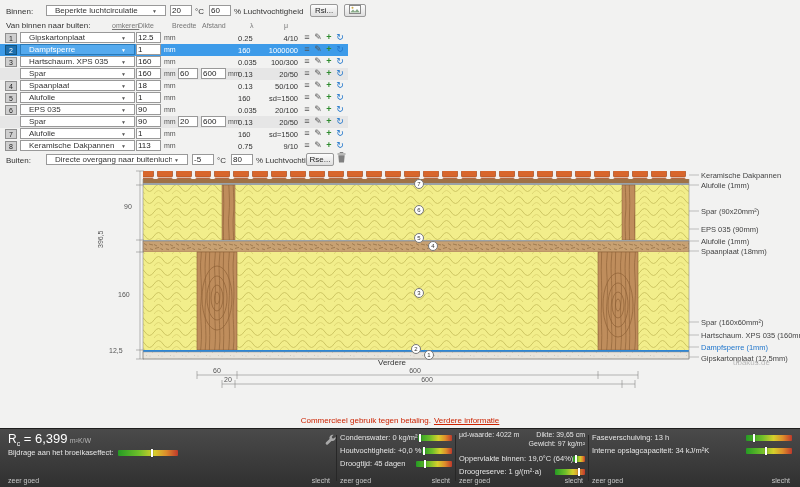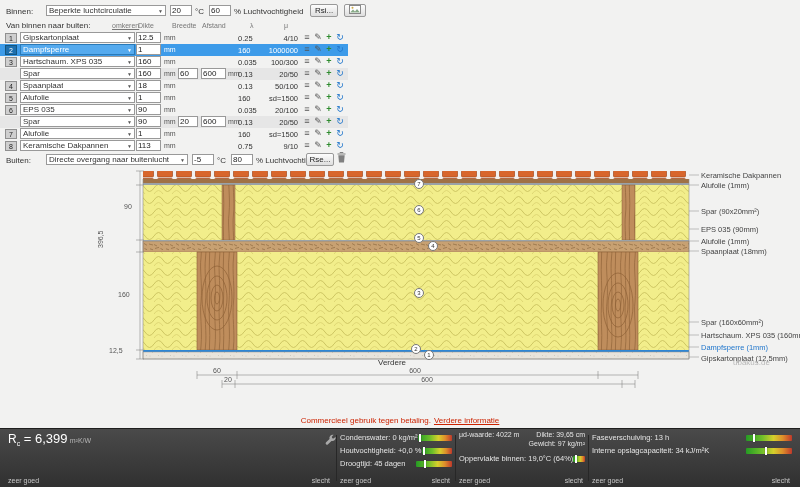--- a/index.html
+++ b/index.html
@@ -2,21 +2,21 @@
 <html><head>
 <meta charset="utf-8">
 <style>
 *{margin:0;padding:0;box-sizing:border-box}
 html,body{width:800px;height:487px}
 body{position:relative;overflow:hidden;background:#f2f2f1;font-family:"Liberation Sans","DejaVu Sans",sans-serif;font-size:8px;color:#333}
 
 .lbl{position:absolute;font-size:8px;color:#333;white-space:nowrap}
 .tiny{font-size:7px;color:#777}
 .inp{position:absolute;height:11px;font-size:8px;border:1px solid #999;background:#fff;padding:0 1px;font-family:inherit;color:#222}
-.msel{position:absolute;height:11px;border:1px solid #999;background:#fff;display:flex;justify-content:space-between;align-items:center;padding:0 2px;cursor:default;overflow:hidden}
+.msel{position:absolute;height:11px;border:1px solid #999;background:#fff;display:flex;justify-content:space-between;align-items:center;padding:0 8px;cursor:default;overflow:hidden}
 .mseltxt{white-space:nowrap;overflow:hidden;font-size:8px}
 .arr{font-size:5px;color:#555;margin-left:2px}
 .btn{position:absolute;height:13px;font-size:8px;background:linear-gradient(#fdfdfd,#dedede);border:1px solid #999;border-radius:2px;text-align:center;line-height:11px;cursor:pointer;color:#222}
 .lrow{position:absolute;left:0;width:348px;height:12px}
 .lrow.subrow{background:#e6e6e6}
 .lrow.selrow{background:#3d9be9}
 .badge{position:absolute;left:5px;top:1px;width:12px;height:10px;line-height:10px;text-align:center;font-size:7px;background:#cfcfcf;border:1px solid #909090;color:#222}
 .selrow .badge{background:#1d6fae;border-color:#14557f;color:#fff}
 .lrow .msel{left:20px;top:0;width:115px}
 .selrow .msel{background:#55aaee;border-color:#2a7ab8}
@@ -379,20 +379,26 @@
 
 <div class="results">
   <div class="rcol" style="left:8px;width:324px">
     <div class="rcline">
       <span class="rcR">R</span><sub class="rcsub">c</sub><span class="rcV"> = 6,399</span> <span class="rcU">m²K/W</span>
       <span class="wrench"><svg width="13" height="13" viewBox="0 0 16 16">
             <path fill="#a9a9a9" d="M14.2 4.7a4 4 0 0 1-5 5L5 13.9a1.7 1.7 0 1 1-2.4-2.4L6.8 7.3a4 4 0 0 1 5-5L9.6 4.5l.5 1.9 1.9.5z"></path>
           </svg></span>
     </div>
     <div id="col1rows">
+        <div class="rrow inline">
+          <span class="rlbl">Bijdrage aan het broeikaseffect:</span>
+          <span class="gauge" style="width:60px">
+            <span class="gmark" style="left:55%"></span>
+          </span>
+        </div>
       </div>
     <div class="rfoot">
         <span>zeer goed</span>
         <span>slecht</span>
       </div>
   </div>
   <div class="vsep" style="left:336px"></div>
   <div class="rcol" style="left:340px;width:112px">
     <div id="col2rows">
         <div class="rrow">
@@ -428,20 +434,26 @@
     <div class="c3top r">
         <span>Gewicht: 97 kg/m²</span>
       </div>
     <div id="col3rows">
         <div class="rrow">
           <span class="rlbl">Oppervlakte binnen: 19,0°C (64%)</span>
           <span class="gauge" style="width:30px">
             <span class="gmark" style="left:12%"></span>
           </span>
         </div>
+        <div class="rrow">
+          <span class="rlbl">Droogreserve: 1 g/(m²·a)</span>
+          <span class="gauge" style="width:30px">
+            <span class="gmark" style="left:75%"></span>
+          </span>
+        </div>
       </div>
     <div class="rfoot">
         <span>zeer goed</span>
         <span>slecht</span>
       </div>
   </div>
   <div class="vsep" style="left:588px"></div>
   <div class="rcol" style="left:592px;width:200px">
     <div id="col4rows">
         <div class="rrow">

